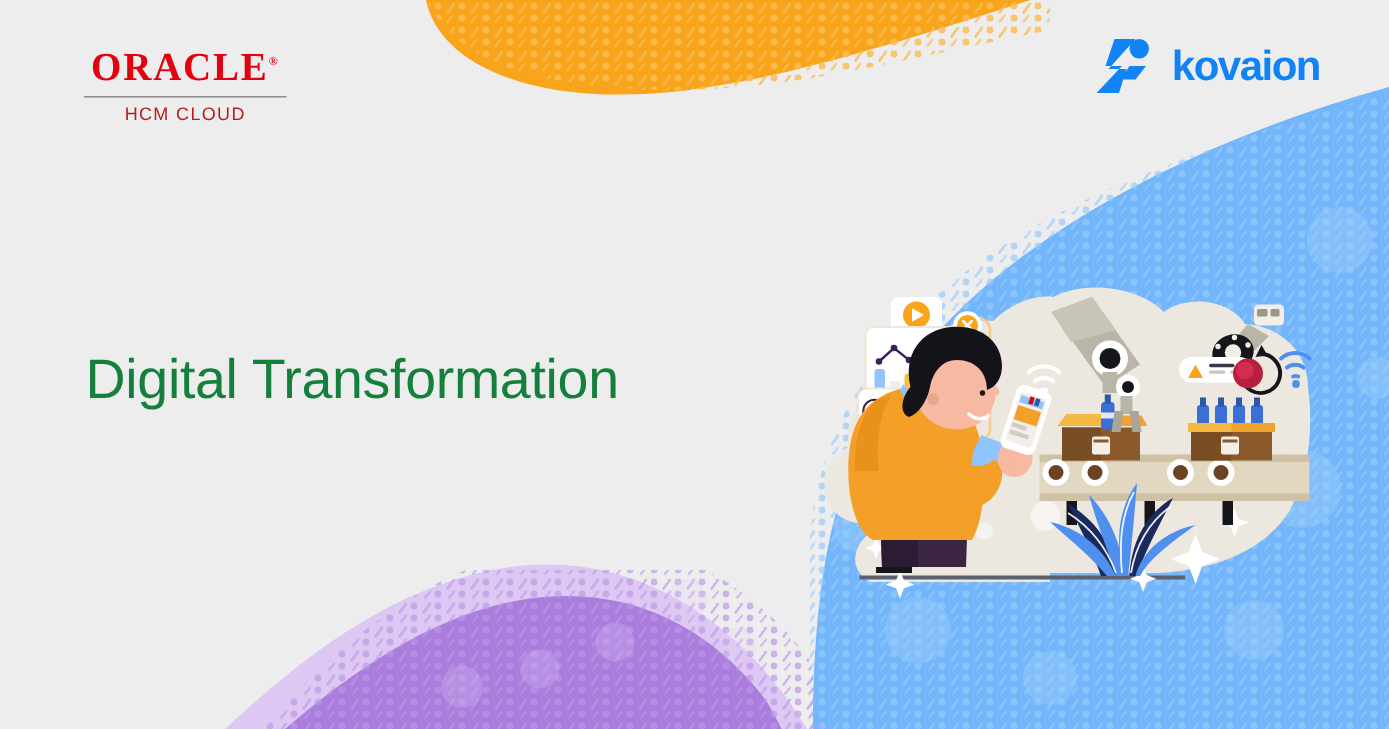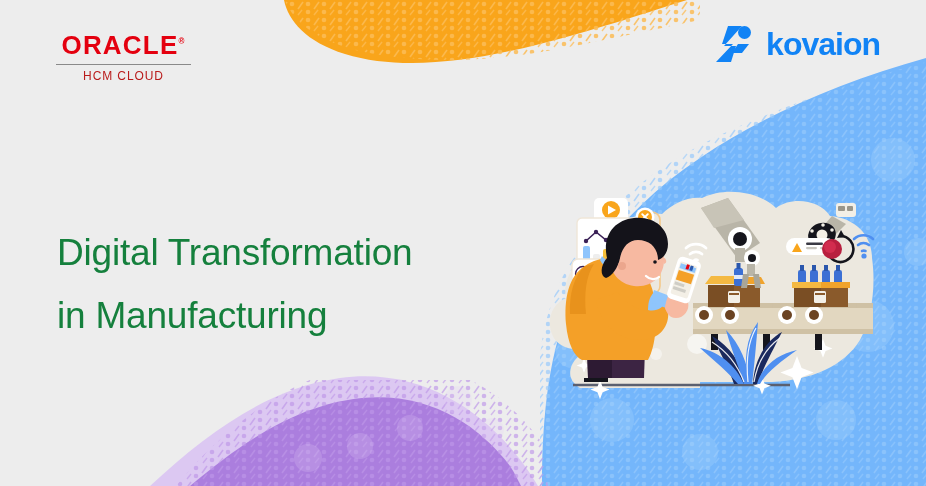--- a/index.html
+++ b/index.html
@@ -13,42 +13,42 @@
   .stage{position:absolute;inset:0;width:926px;height:486px;overflow:hidden;background:#ededed;}
   .layer{position:absolute;inset:0;width:926px;height:486px;}
 
   
   #oracle-logo{
     position:absolute;left:56px;top:32px;width:135px;
     text-align:center;z-index:40;
   }
   #oracle-wordmark{
     display:block;
-    font-family:Liberation Sans, sans-serif;
+    font-family:Liberation Serif, serif;
     font-size:26px;font-weight:700;letter-spacing:1.2px;
     color:#e4000f;line-height:1;
     white-space:nowrap;
     transform:scaleY(1.02);
   }
   #oracle-wordmark sup{font-size:8px;vertical-align:super;}
   #oracle-rule{
     height:1px;background:#8a8a8a;margin:6px 0 5px 0;width:100%;
   }
   #oracle-sub{
     display:block;font-size:12px;letter-spacing:.9px;color:#b91c1c;
     line-height:1;white-space:nowrap;
   }
 
   
   #kovaion-logo{
     position:absolute;right:46px;top:22px;z-index:40;
     display:flex;align-items:center;gap:10px;
   }
   #kovaion-word{
-    font-size:32px;font-weight:700;color:#1183f5;letter-spacing:-1px;
+    font-size:28px;font-weight:700;color:#1183f5;letter-spacing:-1px;
     line-height:1;
   }
 
   
   #headline{
     position:absolute;left:57px;top:196px;z-index:30;
     width:470px;
     color:#15803d;
     font-size:37px;
     font-weight:400;
@@ -429,16 +429,15 @@
     <svg width="44" height="44" viewBox="0 0 44 44" xmlns="http://www.w3.org/2000/svg">
       <path d="M16 4 L30 4 L12 24 L24 24 L19 40 L4 40 L21 22 L10 22 Z" fill="#1183f5"></path>
       <circle cx="32.5" cy="10.5" r="6.5" fill="#1183f5"></circle>
       <path d="M26 22 L37 22 L30 31 L20 31 Z" fill="#1183f5"></path>
     </svg>
     <span id="kovaion-word">kovaion</span>
   </div>
 
   <h1 id="headline">
     <span class="ln">Digital Transformation</span>
-    <span class="ln">in Manufacturing</span>
   </h1>
 
 </div>
 
 </body></html>

